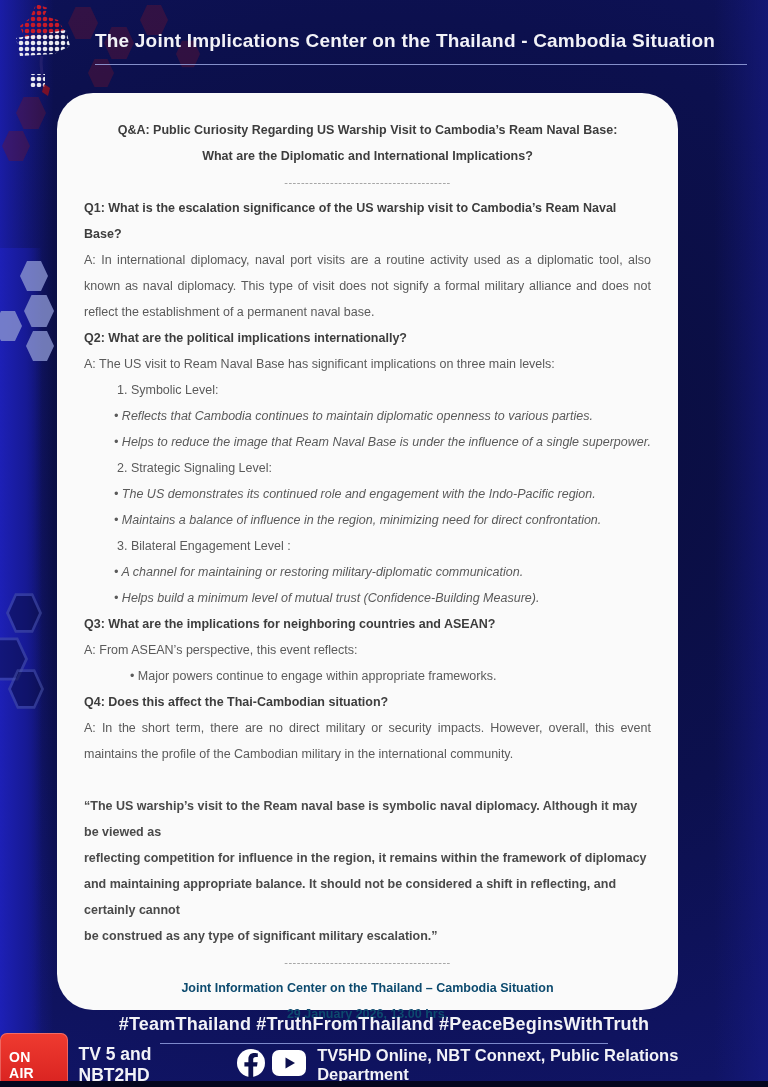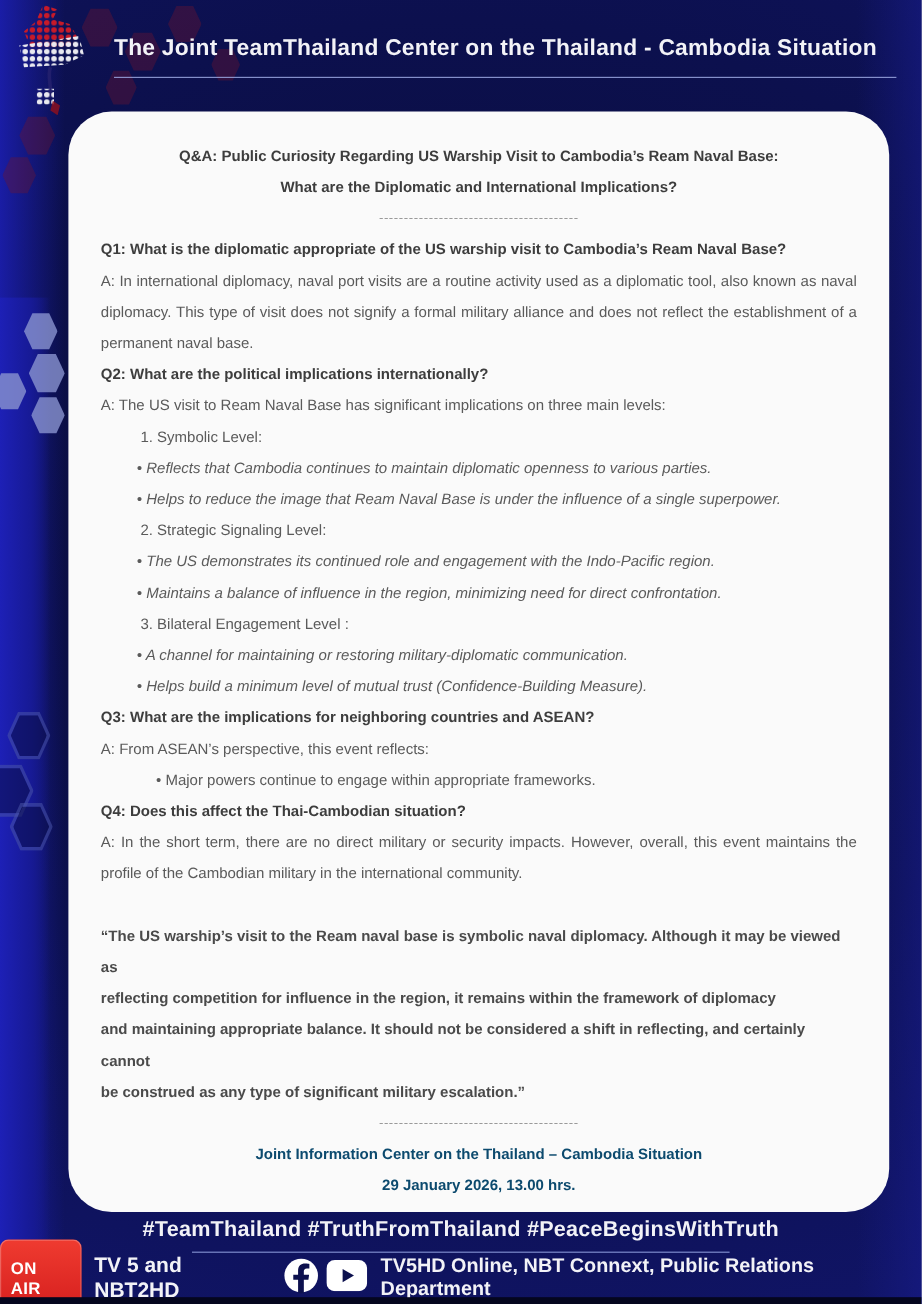--- a/index.html
+++ b/index.html
@@ -24,21 +24,21 @@
 
   
   .header{position:absolute;top:0;left:0;width:768px;height:90px;}
   .header-title{position:absolute;left:95px;top:30px;width:655px;
     color:#f2f2f7;font-size:19px;font-weight:700;letter-spacing:.2px;}
   .header-rule{position:absolute;left:95px;top:64px;width:652px;height:1px;
     background:#9aa6e0;opacity:.85;}
   .map-icon{position:absolute;left:12px;top:4px;}
 
   
-  .card{position:absolute;left:57px;top:93px;width:684px;height:917px;
+  .card{position:absolute;left:57px;top:93px;width:621px;height:917px;
     background:#fafafa;border-radius:36px;box-sizing:border-box;
     padding:24px 27px 0 27px;color:#5a5a5a;font-size:12.5px;line-height:26px;}
   .card p{margin:0;}
   .doc-title{font-weight:700;color:#3d3d3d;text-align:center;}
   .divider{text-align:center;color:#9a9a9a;font-size:11px;letter-spacing:.5px;line-height:26px;
     overflow:hidden;white-space:nowrap;}
   .q{font-weight:700;color:#3d3d3d;}
   .a{text-align:justify;}
   .lvl{padding-left:33px;}
   .bullet{padding-left:30px;font-style:italic;}
@@ -94,30 +94,30 @@
           <circle cx="3" cy="3" r="2.3" fill="#e9e9f0"></circle>
         </pattern>
       </defs>
       <polygon points="24,0 36,4 32,12 46,16 52,26 48,34 14,38 8,22 18,14" fill="url(#pr)"></polygon>
       <polygon points="4,34 54,26 58,42 42,50 8,52" fill="url(#pw)"></polygon>
       <path d="M30,52 C27,61 32,68 29,77" stroke="#2a2470" stroke-width="3" fill="none" opacity="0.7"></path>
       <rect x="18" y="70" width="15" height="13" fill="url(#pw)"></rect>
       <path d="M32,80 L38,84 L36,92 L30,88 Z" fill="#8a1020" opacity="0.85"></path>
     </svg>
   </div>
-  <div class="header-title">The Joint TeamThailand Center on the Thailand - Cambodia Situation</div>
+  <div class="header-title">The Joint Implications Center on the Thailand - Cambodia Situation</div>
   <div class="header-rule"></div>
 </div>
 
 <div class="card">
   <p class="doc-title">Q&amp;A: Public Curiosity Regarding US Warship Visit to Cambodia’s Ream Naval Base:</p>
   <p class="doc-title">What are the Diplomatic and International Implications?</p>
   <p class="divider">----------------------------------------</p>
 
-  <p class="q">Q1: What is the diplomatic appropriate of the US warship visit to Cambodia’s Ream Naval Base?</p>
+  <p class="q">Q1: What is the escalation significance of the US warship visit to Cambodia’s Ream Naval Base?</p>
   <p class="a">A: In international diplomacy, naval port visits are a routine activity used as a diplomatic tool, also known as naval diplomacy. This type of visit does not signify a formal military alliance and does not reflect the establishment of a permanent naval base.</p>
 
   <p class="q">Q2: What are the political implications internationally?</p>
   <p class="a">A: The US visit to Ream Naval Base has significant implications on three main levels:</p>
 
   <p class="lvl">1. Symbolic Level:</p>
   <p class="bullet">• Reflects that Cambodia continues to maintain diplomatic openness to various parties.</p>
   <p class="bullet">• Helps to reduce the image that Ream Naval Base is under the influence of a single superpower.</p>
   <p class="lvl">2. Strategic Signaling Level:</p>
   <p class="bullet">• The US demonstrates its continued role and engagement with the Indo-Pacific region.</p>

